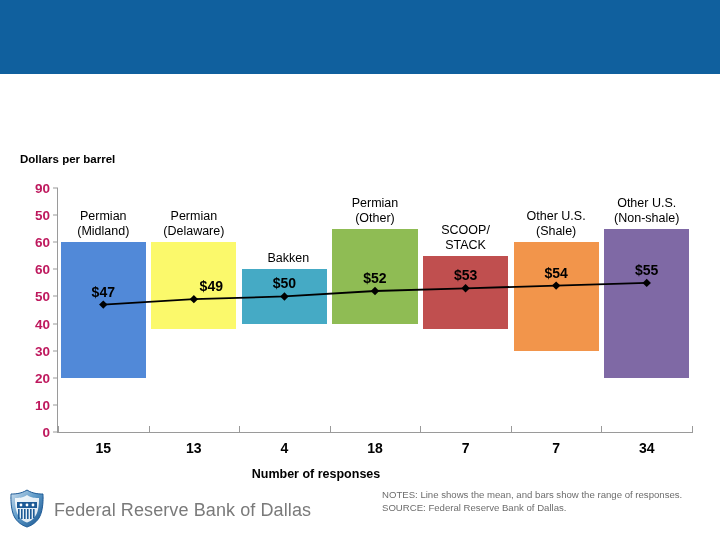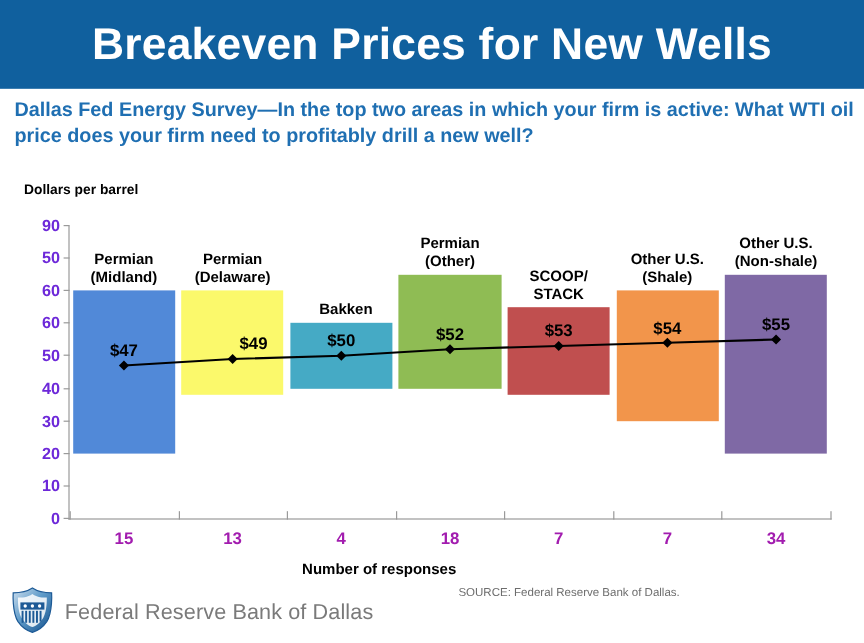--- a/index.html
+++ b/index.html
@@ -43,35 +43,35 @@
   .axis-line-y{
     position:absolute;left:57px;top:188px;width:1px;height:245px;
     background:#9a9a9a;
   }
   .axis-line-x{
     position:absolute;left:57px;top:432px;width:636px;height:1px;
     background:#9a9a9a;
   }
   .ytick-label{
     position:absolute;right:0;transform:translateY(-50%);
-    font-size:13.5px;font-weight:bold;color:#6d28d9;text-align:right;
+    font-size:13.5px;font-weight:bold;color:#be185d;text-align:right;
     width:34px;
   }
   .ytick-mark{
     position:absolute;width:5px;height:1px;background:#9a9a9a;
     transform:translateY(-50%);
   }
 
   .bar{
     position:absolute;
   }
   .bar-label{
     position:absolute;
     text-align:center;
-    font-size:12.5px;font-weight:bold;color:#000;
+    font-size:12.5px;font-weight:normal;color:#000;
     line-height:15px;
     white-space:pre-line;
   }
   .bar-value{
     position:absolute;
     text-align:center;
     font-size:14px;font-weight:bold;color:#000;
     transform:translateY(-50%);
   }
 
@@ -79,21 +79,21 @@
     position:absolute;left:58px;top:188px;width:634px;height:244px;
     overflow:visible;pointer-events:none;
   }
 
   .xtick-sep{
     position:absolute;width:1px;background:#9a9a9a;
   }
   .xcat{
     position:absolute;top:440px;
     text-align:center;
-    font-size:14px;font-weight:bold;color:#a21caf;
+    font-size:14px;font-weight:bold;color:#000000;
   }
   .xaxis-title{
     position:absolute;left:0;top:467px;width:632px;
     text-align:center;font-size:12.5px;font-weight:bold;color:#000;
   }
 
   
   .footer-logo-wrap{
     position:absolute;left:8px;top:488px;
     display:flex;align-items:center;gap:8px;
@@ -108,23 +108,21 @@
     font-family:"Liberation Sans", sans-serif;
   }
   .notes div{white-space:nowrap;}
 </style>
 </head>
 <body>
 
 <div id="root">
 
   <div class="header-band"></div>
-  <div class="header-title">Breakeven Prices for New Wells</div>
-
-  <div class="subtitle">Dallas Fed Energy Survey—In the top two areas in which your firm is active: What WTI oil price does your firm need to profitably drill a new well?</div>
+
 
   <div class="axis-unit-label">Dollars per barrel</div>
 
   <div class="axis-line-y"></div>
   <div class="axis-line-x"></div>
 
   <div id="chart-layer">
       <div class="ytick-label" style="left: 16px; top: 432px;">0</div>
       <div class="ytick-mark" style="left: 53px; top: 432px;"></div>
       <div class="ytick-label" style="left: 16px; top: 404.889px;">10</div>
@@ -224,16 +222,17 @@
         </g>
         <circle cx="13" cy="17" r="1.4" fill="#ffffff"></circle>
         <circle cx="19" cy="17" r="1.4" fill="#ffffff"></circle>
         <circle cx="25" cy="17" r="1.4" fill="#ffffff"></circle>
       </svg>
     </span>
     <span class="footer-logo-text">Federal Reserve Bank of Dallas</span>
   </div>
 
   <div class="notes">
+    <div>NOTES: Line shows the mean, and bars show the range of responses.</div>
     <div>SOURCE: Federal Reserve Bank of Dallas.</div>
   </div>
 
 </div>
 
 </body></html>

